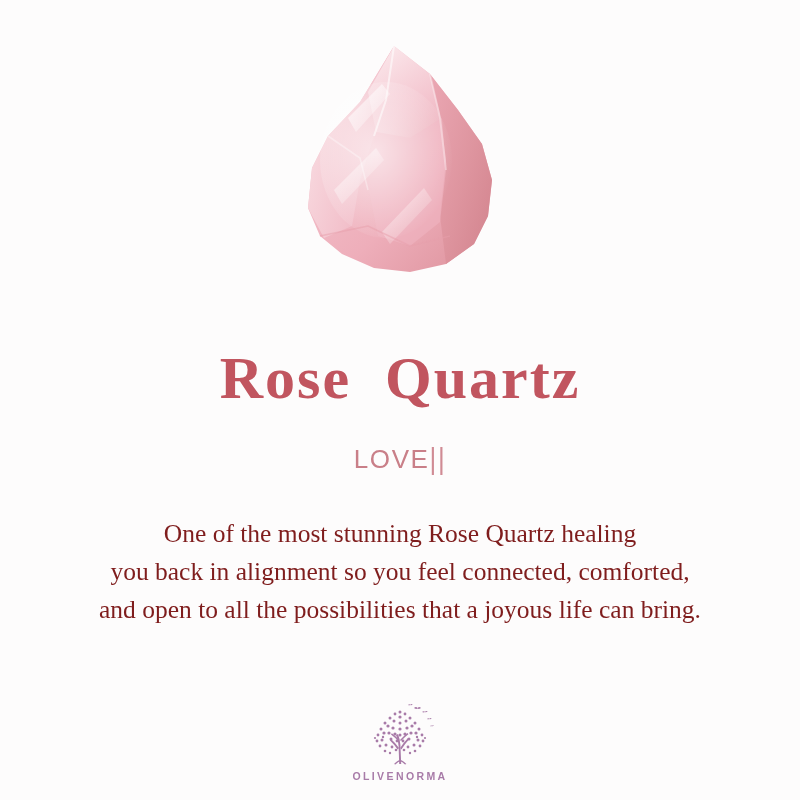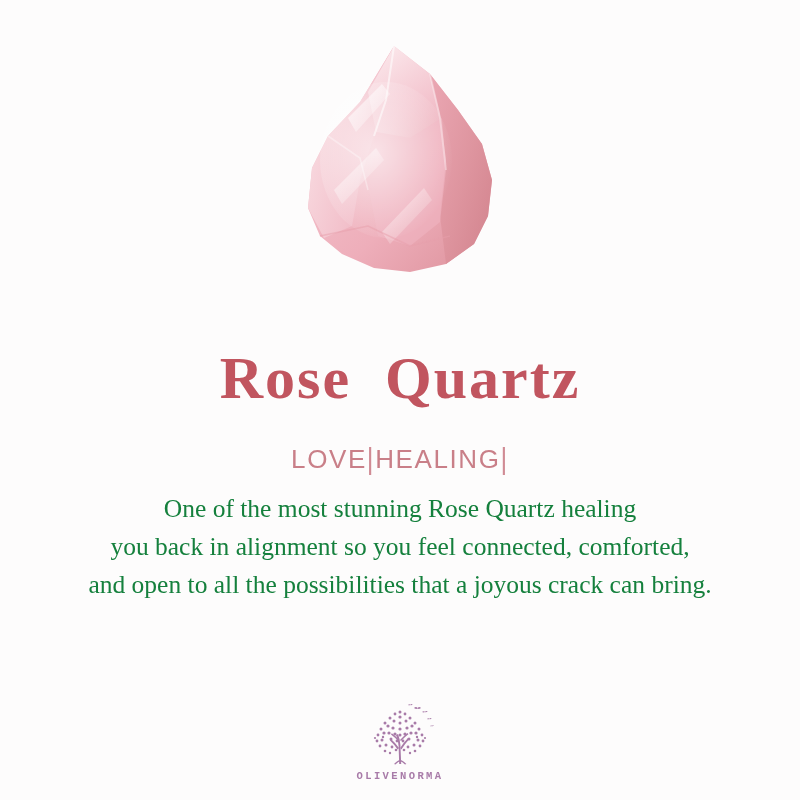--- a/index.html
+++ b/index.html
@@ -67,40 +67,40 @@
     color: #d08b94;
     font-weight: 300;
     transform: scaleY(1.15);
   }
 
   
   .body-copy {
     font-family: "Liberation Serif", "DejaVu Serif", serif;
     font-size: 25.5px;
     line-height: 38px;
-    color: #15803d;
+    color: #7f1d1d;
     text-align: center;
     width: 740px;
-    margin: 15px auto 0 auto;
+    margin: 40px auto 0 auto;
   }
   .body-copy .ln { display: block; white-space: nowrap; }
 
   
   .logo {
     position: absolute;
     left: 0;
     right: 0;
     bottom: 18px;
     display: flex;
     flex-direction: column;
     align-items: center;
   }
   .logo-mark { display: block; }
   .logo-word {
-    font-family: Liberation Mono, monospace;
+    font-family: Liberation Sans, sans-serif;
     font-size: 10.5px;
     font-weight: 600;
     letter-spacing: 2.4px;
     color: #a87ba8;
     margin-top: 2px;
   }
 </style>
 </head>
 <body>
 
@@ -166,28 +166,27 @@
       <path d="M38 96 L70 118 L78 150" fill="none" stroke="#ffffff" stroke-opacity="0.35" stroke-width="1.6"></path>
       <path d="M30 196 L78 186 L120 206 L160 196" fill="none" stroke="#e79fab" stroke-opacity="0.5" stroke-width="1.6"></path>
     </svg>
   </div>
 
   <h1 class="title">Rose  Quartz</h1>
 
   <div class="subtitle">
     <span>LOVE</span>
     <span class="sep">|</span>
-    <span>HEALING</span>
     <span class="sep">|</span>
   </div>
 
   <p class="body-copy">
     <span class="ln">One of the most stunning Rose Quartz healing</span>
     <span class="ln">you back in alignment so you feel connected, comforted,</span>
-    <span class="ln">and open to all the possibilities that a joyous crack can bring.</span>
+    <span class="ln">and open to all the possibilities that a joyous life can bring.</span>
   </p>
 
   <div class="logo">
     <svg class="logo-mark" width="72" height="66" viewBox="0 0 72 66">
       <g fill="#a87ba8">
 
         <path d="M35.2 62 L34.6 44 Q34.4 38 32 33 L34 32 Q36 37 36.4 43 L37.2 62 Z"></path>
         <path d="M36.2 46 Q40 40 44 36 L45 37.4 Q41 41.6 37.4 47.4 Z"></path>
         <path d="M35 46 Q31 40.5 27 37 L26 38.4 Q30 42 33.6 47.6 Z"></path>
         <path d="M36 38 Q39.6 34 43.6 31 L44.4 32.2 Q40.6 35 37 39 Z"></path>

